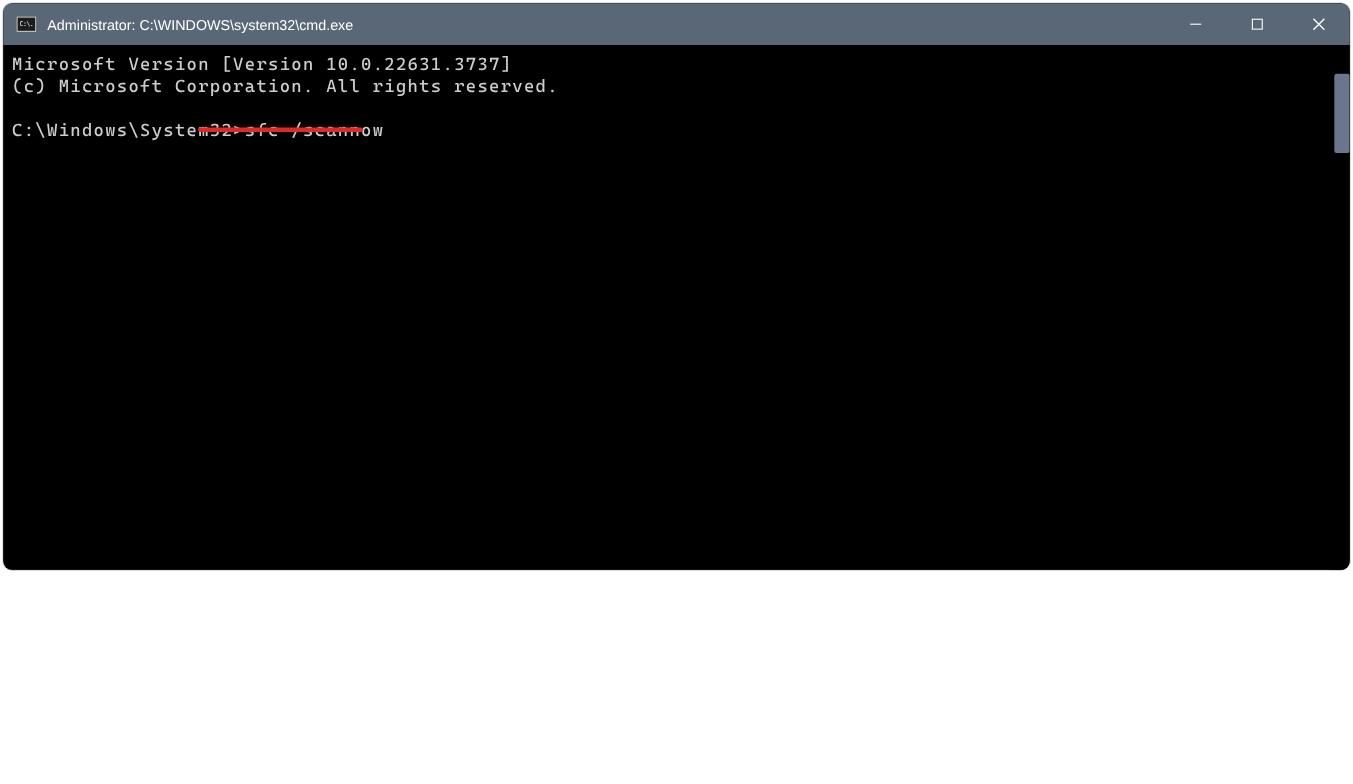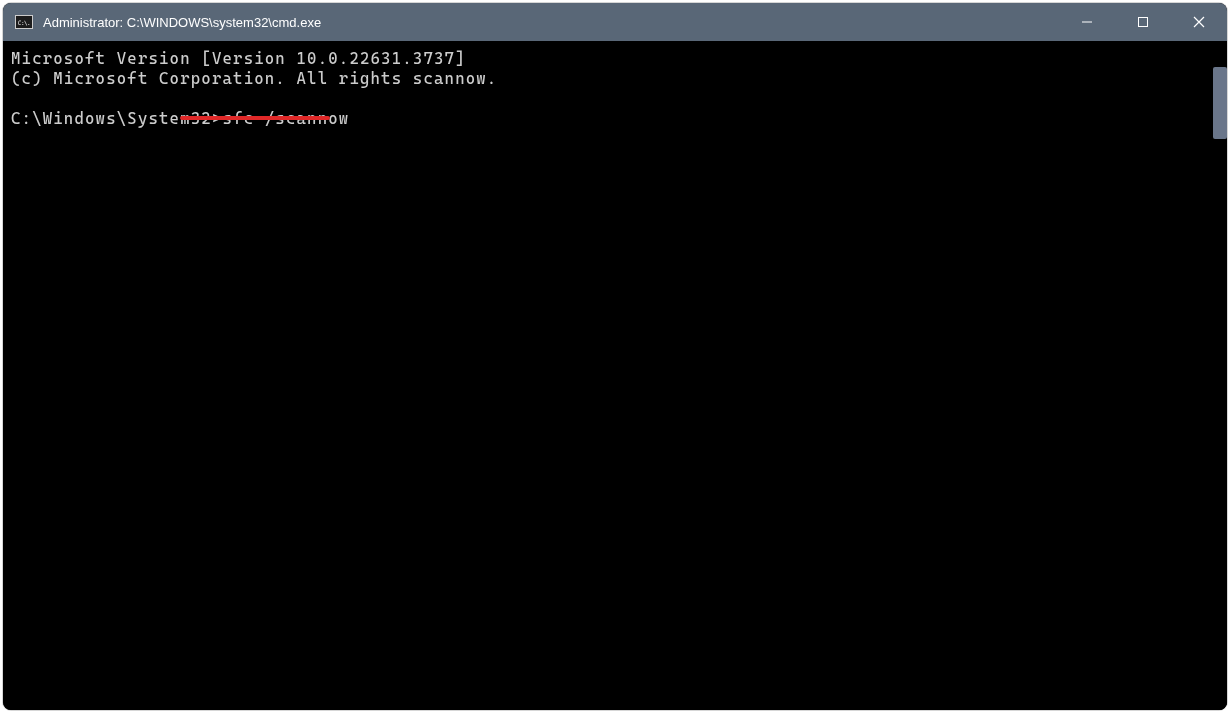--- a/index.html
+++ b/index.html
@@ -9,21 +9,21 @@
     }
     body {
       background: #ffffff;
       width: 1230px;
       height: 713px;
       padding: 3px;
       font-family: "Segoe UI", sans-serif;
     }
     .window {
       width: 1224px;
-      height: 707px;
+      height: 515px;
       border-radius: 8px;
       overflow: hidden;
       background: #000;
       display: flex;
       flex-direction: column;
       box-shadow: 0 0 0 1px rgba(120, 120, 120, 0.3);
     }
     .titlebar {
       background: #596777;
       height: 38px;
@@ -131,21 +131,21 @@
       <div class="window-control close">
         <svg width="12" height="12" viewBox="0 0 12 12">
           <path d="M1 1 L11 11 M11 1 L1 11" stroke="#ffffff" stroke-width="1.2" fill="none"></path>
         </svg>
       </div>
     </div>
   </div>
 
   <div class="terminal-area">
     <div class="terminal-content"><span>Microsoft Version [Version 10.0.22631.3737]</span>
-<span>(c) Microsoft Corporation. All rights scannow.</span>
+<span>(c) Microsoft Corporation. All rights reserved.</span>
 <span></span>
 <span class="prompt-line"><span>C:\Windows\System32&gt;</span><span>sfc /scannow</span></span>
 <div class="underline-annotation" id="annotation-underline" style="left: 177px; top: 75px; width: 150px;"></div></div>
     <div class="scroll-region">
       <div class="scroll-thumb"></div>
     </div>
   </div>
 </div>
 
 </body></html>

